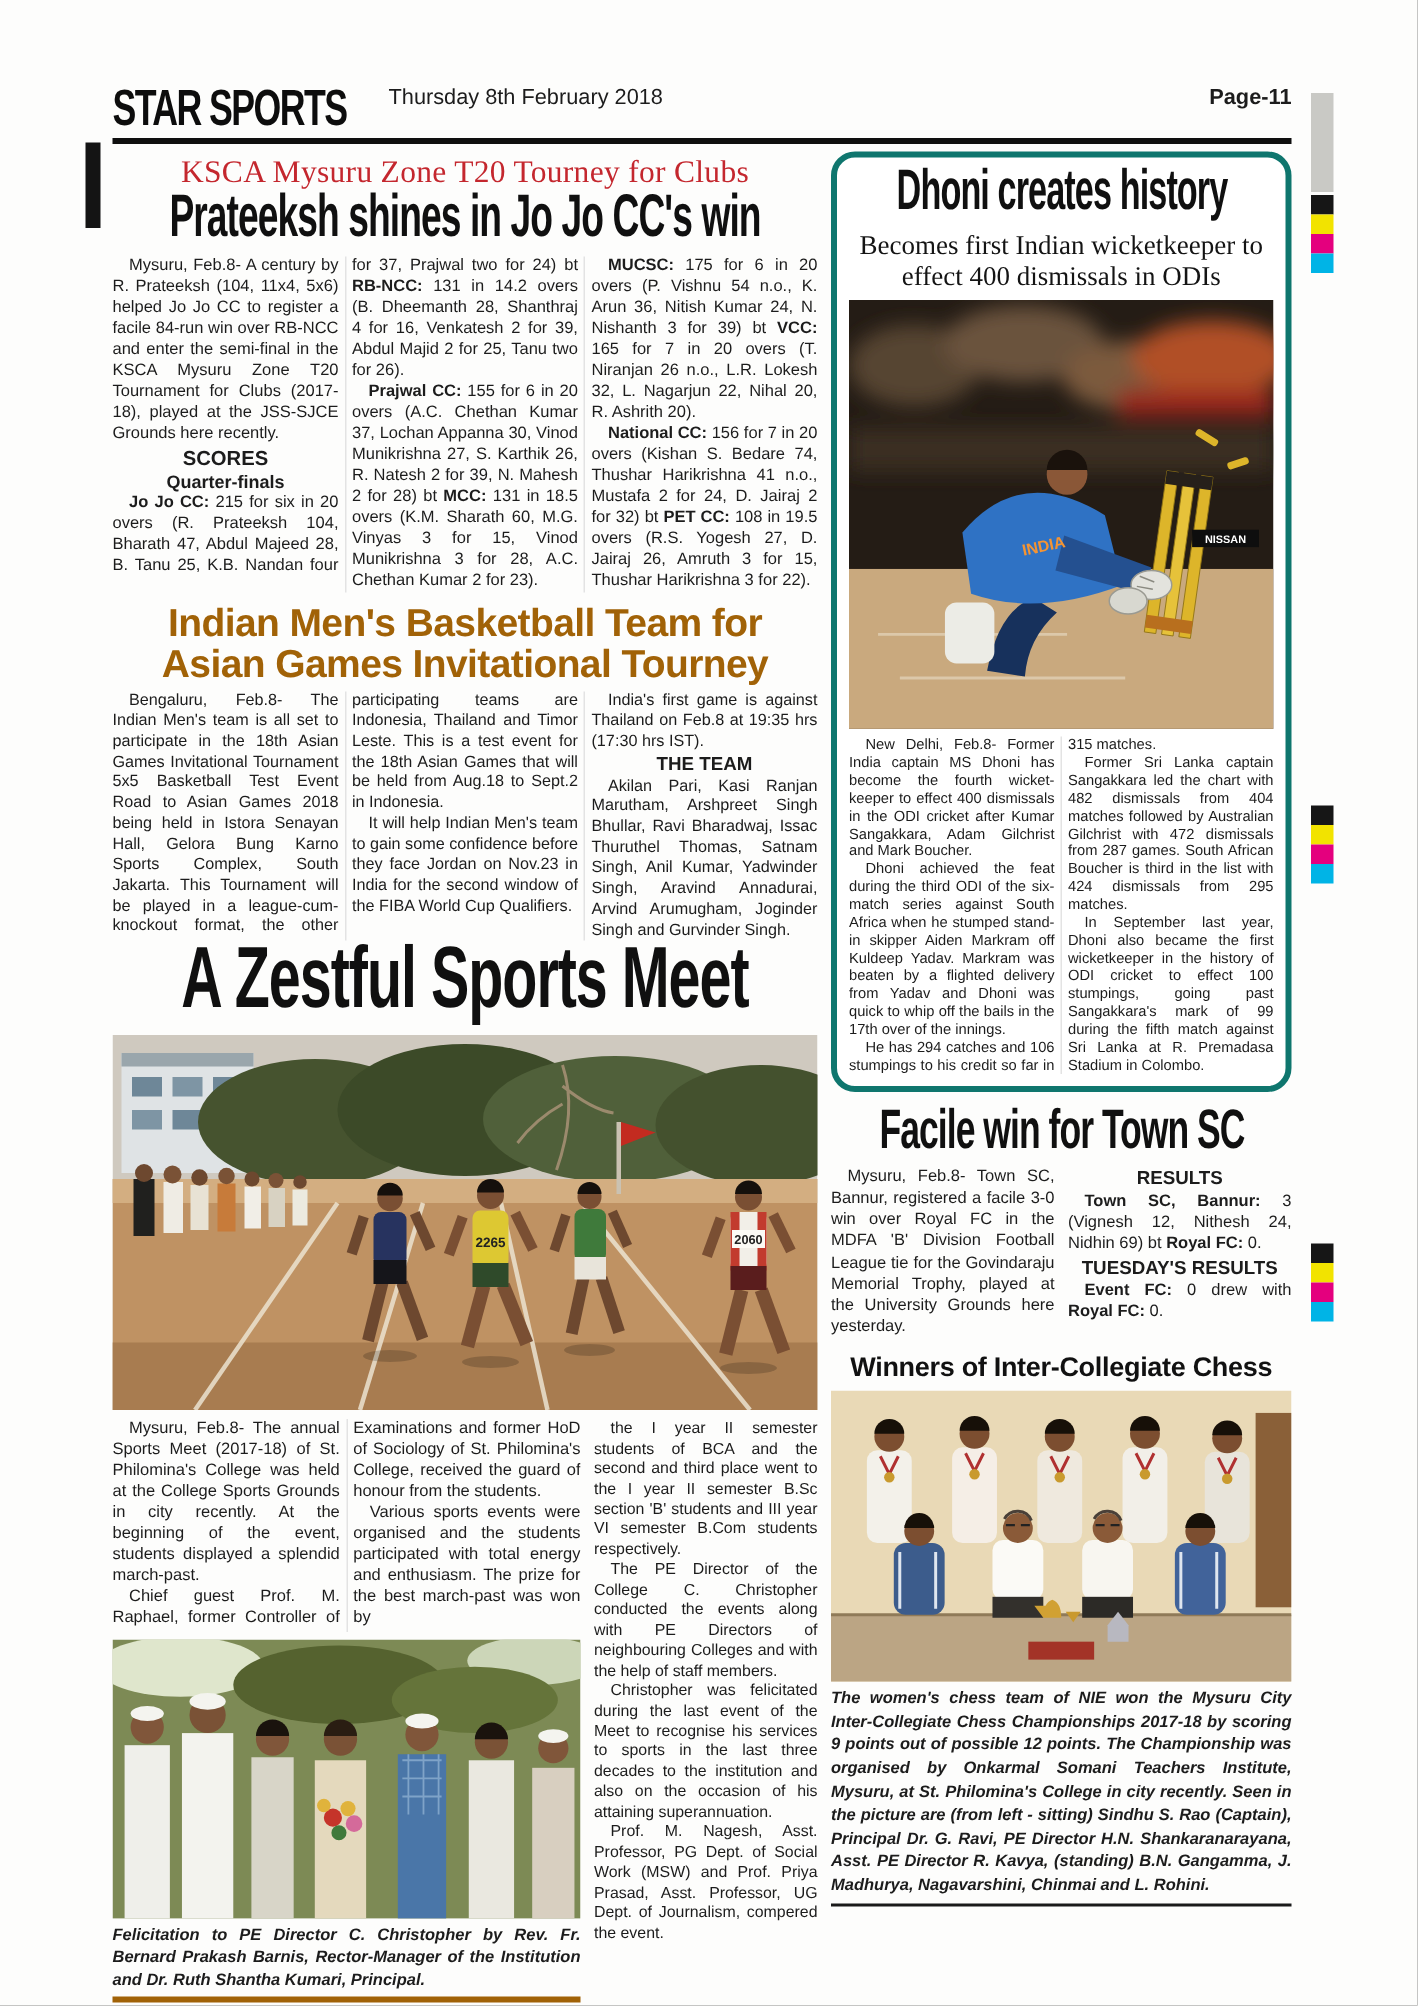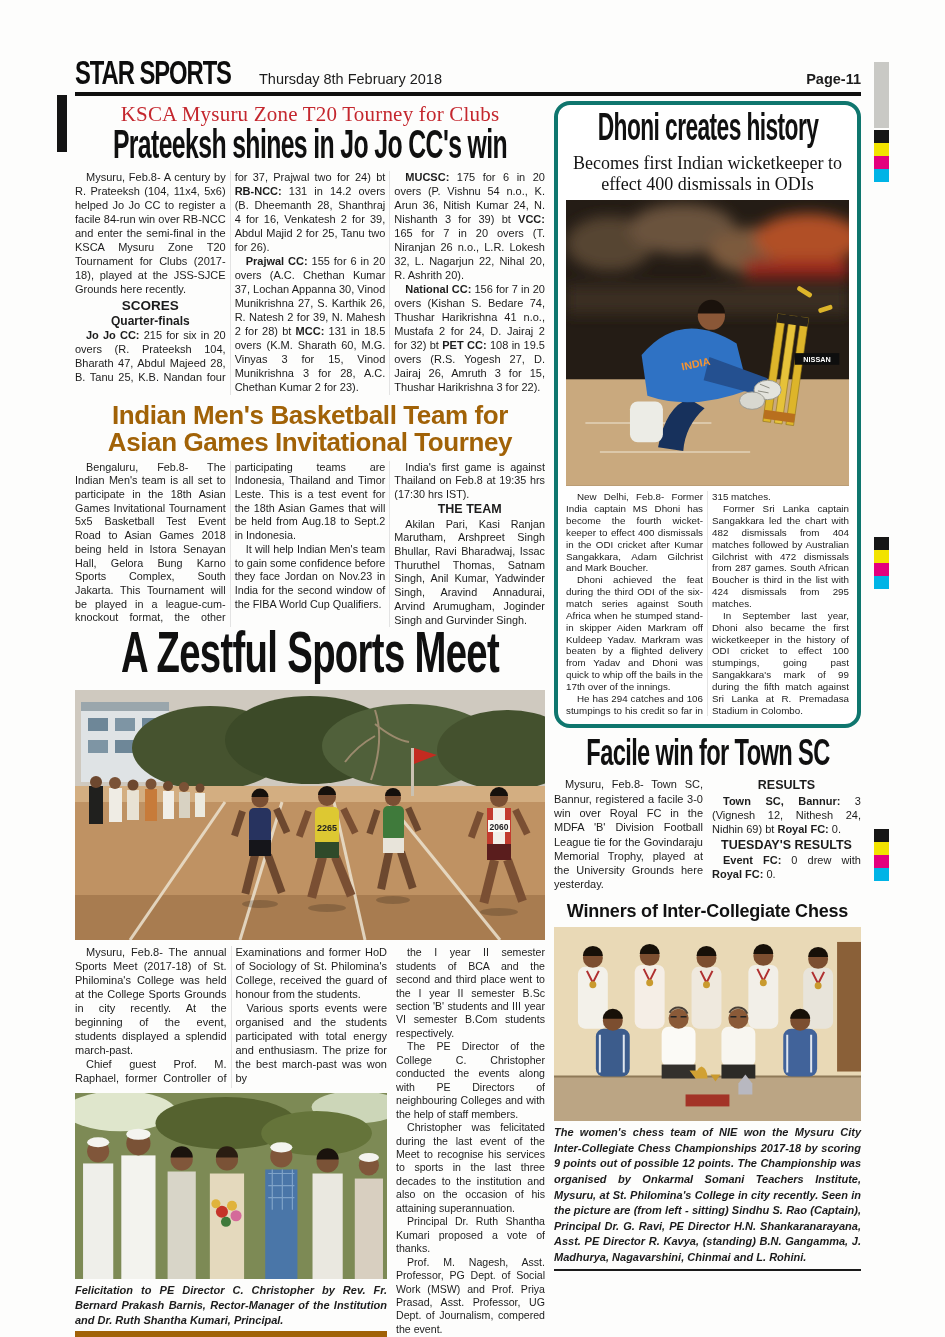--- a/index.html
+++ b/index.html
@@ -2,21 +2,21 @@
 <html><head>
 <meta charset="utf-8">
 <style>
   *{margin:0;padding:0;box-sizing:border-box}
   html,body{background:#9a9a9a}
   .page{width:945px;height:1337px;position:relative;background:#fdfdfc;margin:0 auto;
         font-family:"Liberation Sans",sans-serif;color:#1c1c1c;overflow:hidden}
   .content{position:absolute;left:75px;top:57px;width:786px}
 
   
-  .masthead-row{display:flex;align-items:flex-end;height:32px}
+  .masthead-row{display:flex;align-items:flex-start;height:32px}
   .masthead{width:170px;position:relative;height:32px}
   .masthead span{position:absolute;left:0;bottom:-3px;font-size:34px;font-weight:bold;
         letter-spacing:-1.5px;transform:scaleX(.70);transform-origin:left bottom;
         white-space:nowrap;color:#0d0d0d}
   .dateline{font-weight:normal;font-size:14.5px;margin-left:14px;padding-bottom:2px}
   .pageno{margin-left:auto;font-weight:bold;font-size:14.5px;padding-bottom:2px}
   .head-rule{border-bottom:4px solid #0f0f0f;margin-top:3px}
 
   
   .main{display:flex;gap:9px;margin-top:5px}
@@ -62,21 +62,21 @@
   .photo{display:block;width:100%}
   .photo-frame{margin-top:5px;line-height:0}
 
   
   .zbottom{display:flex;gap:9px;margin-top:6px}
   .zl{width:312px}
   .zr{width:149px;font-size:10.6px;line-height:1.27;text-align:justify}
   .zl-cols{columns:2;column-gap:9px;column-rule:1px solid #e3e3e3;height:142px;
         overflow:hidden;column-fill:auto;font-size:11px;line-height:1.27;text-align:justify}
   .caption{font-style:italic;font-weight:bold;font-size:11px;line-height:1.35;
-        margin-top:4px;padding-bottom:3px;border-bottom:7px solid #a16207;text-align:justify}
+        margin-top:4px;padding-bottom:3px;border-bottom:4px solid #a16207;text-align:justify}
 
   
   .facile{margin-top:10px}
   .facile-cols{display:flex;gap:9px;font-size:11px;line-height:1.3;margin-top:3px}
   .facile-cols>div{width:149px;text-align:justify}
   .rhead{text-align:center;font-weight:bold;font-size:12.5px;text-indent:0 !important}
 
   .chess-caption{border-bottom:2.5px solid #1a1a1a;font-size:11px;line-height:1.42}
 
   
@@ -311,21 +311,20 @@
                       <ellipse cx="292" cy="64" rx="10" ry="4.5" fill="#f4f4ef"></ellipse>
                   </g>
                 </svg>
               </div>
               <div class="caption">Felicitation to PE Director C. Christopher by Rev. Fr. Bernard Prakash Barnis, Rector-Manager of the Institution and Dr. Ruth Shantha Kumari, Principal.</div>
             </div>
             <div class="zr">
               <p><span>the I year II semester students of BCA and the second and third place went to the I year II semester B.Sc section 'B' students and III year VI semester B.Com students respectively.</span></p>
               <p><span>The PE Director of the College C. Christopher conducted the events along with PE Directors of neighbouring Colleges and with the help of staff members.</span></p>
               <p><span>Christopher was felicitated during the last event of the Meet to recognise his services to sports in the last three decades to the institution and also on the occasion of his attaining superannuation.</span></p>
-              <p><span>Principal Dr. Ruth Shantha Kumari proposed a vote of thanks.</span></p>
               <p><span>Prof. M. Nagesh, Asst. Professor, PG Dept. of Social Work (MSW) and Prof. Priya Prasad, Asst. Professor, UG Dept. of Journalism, compered the event.</span></p>
             </div>
           </div>
         </section>
       </div>
 
       <div class="colR">
 
         <section class="dhoni-box">
           <div class="hl hl-dhoni">

